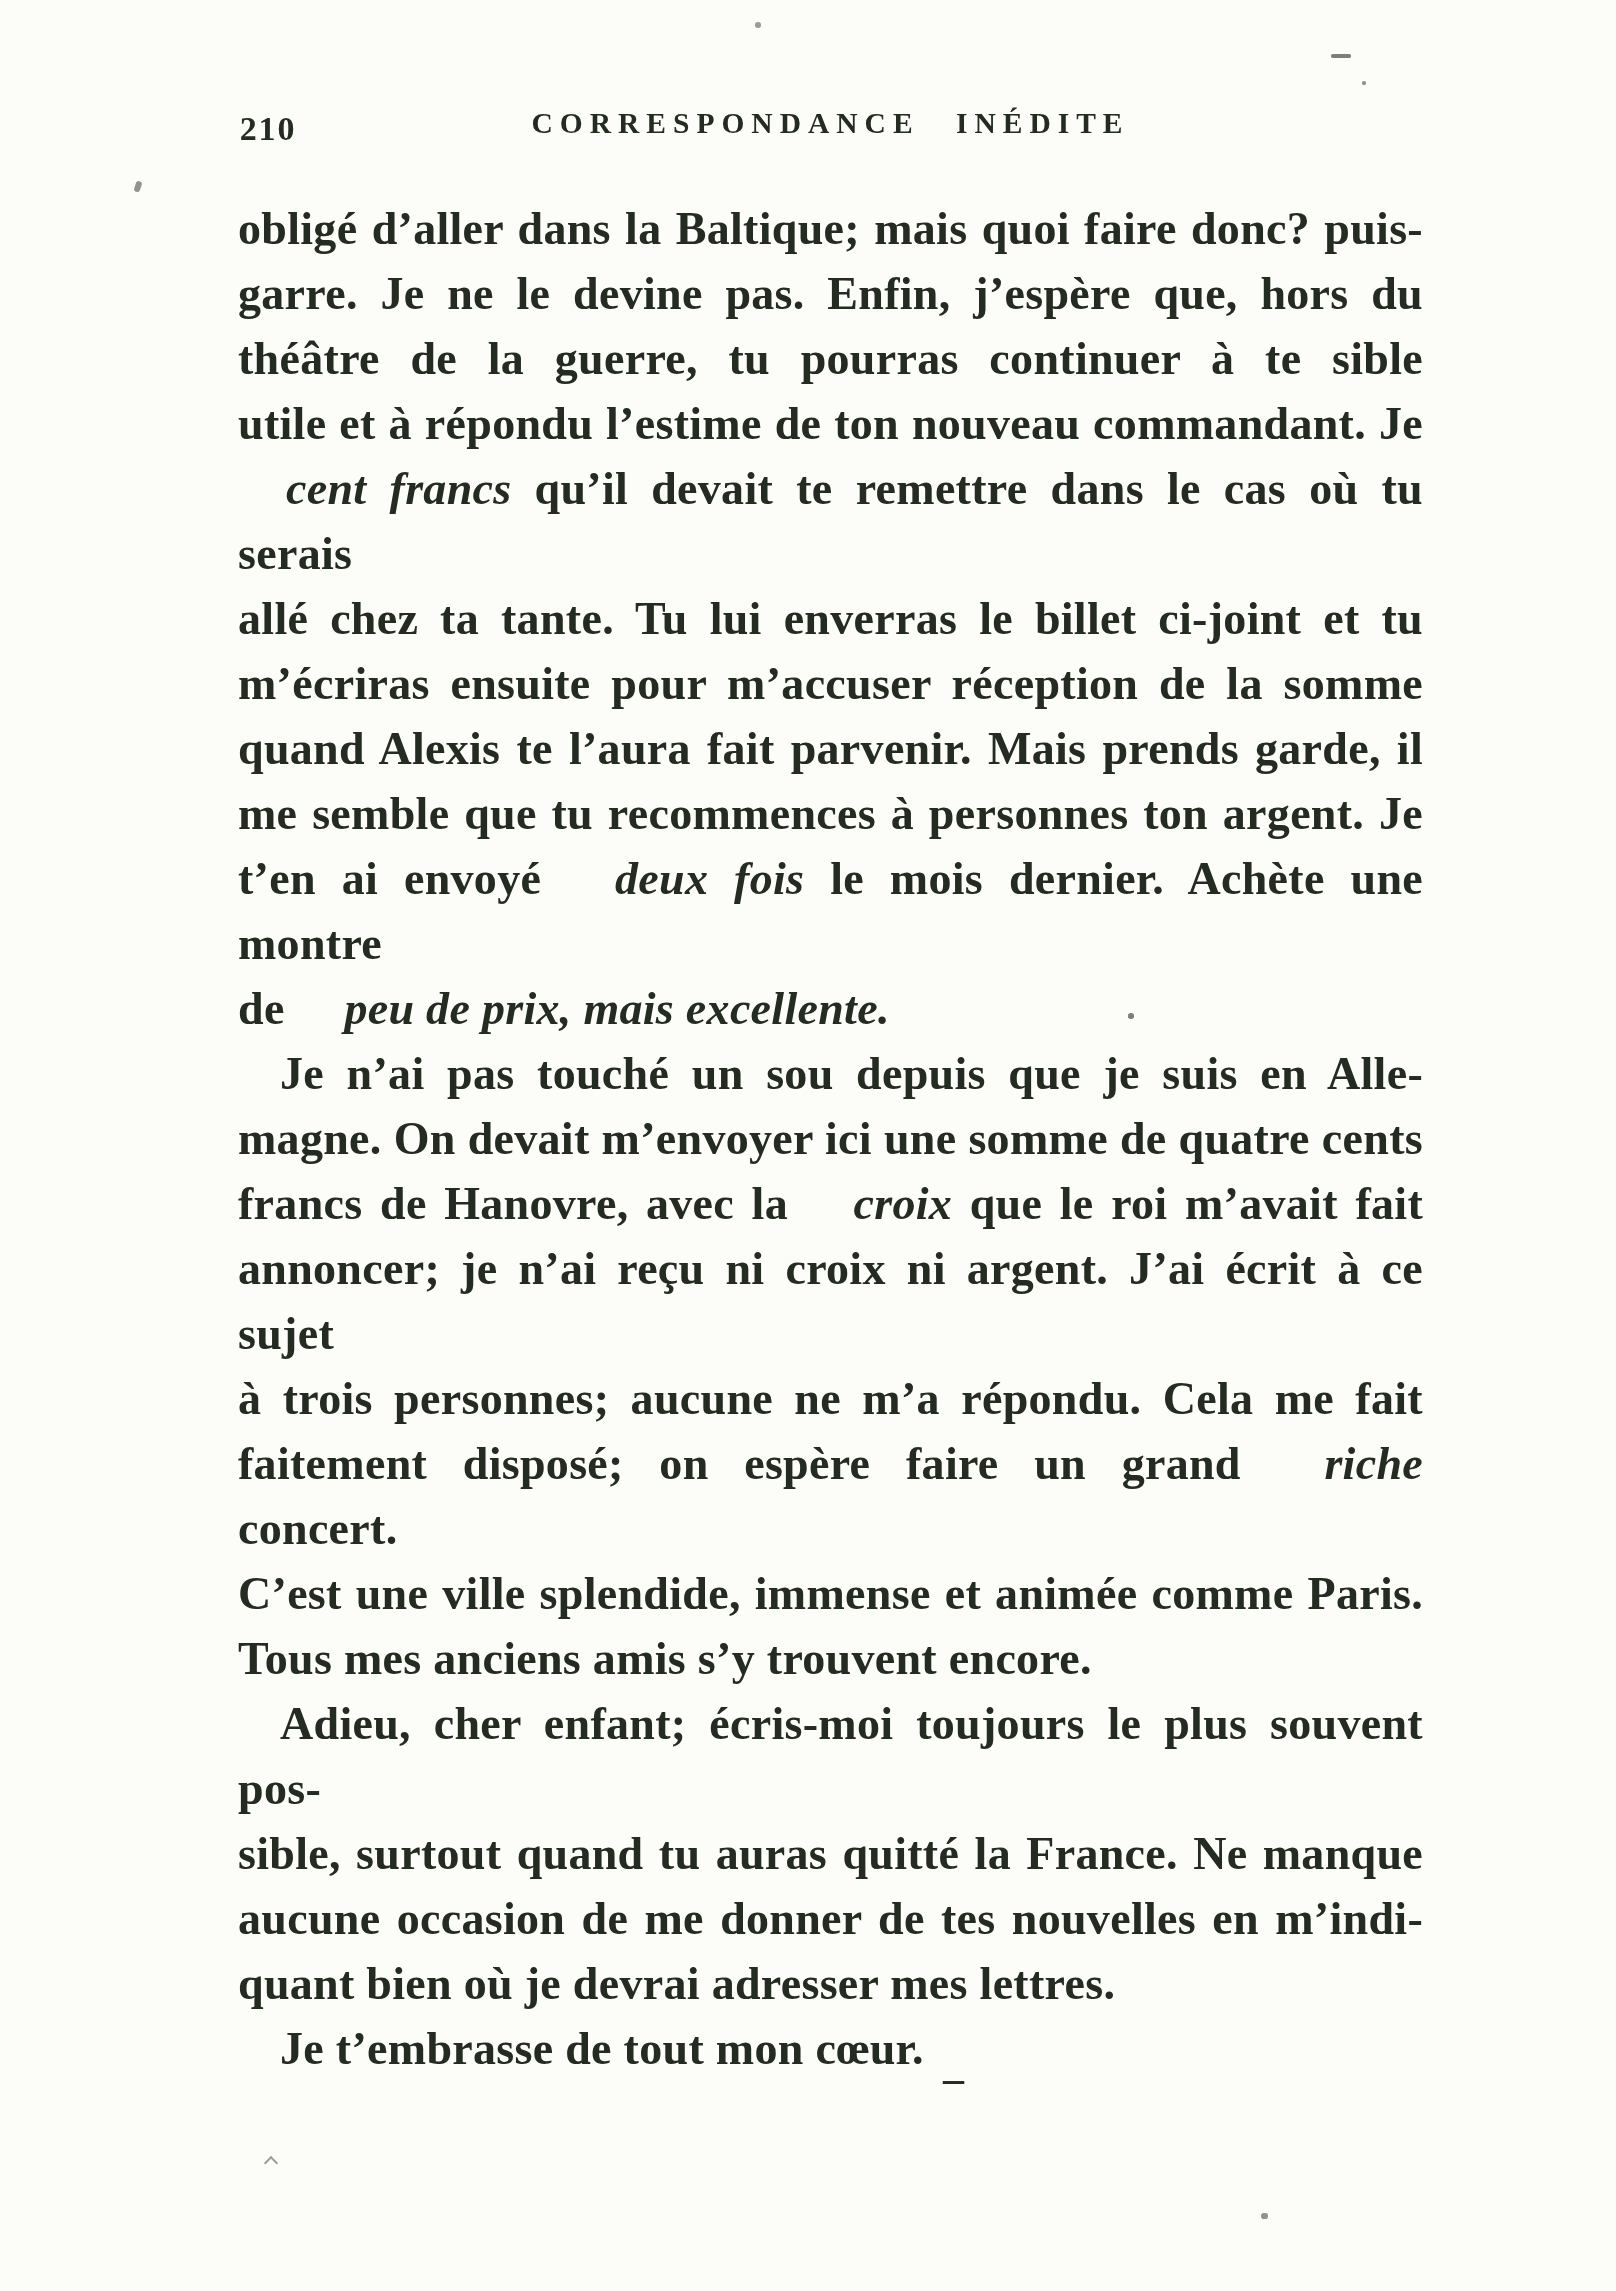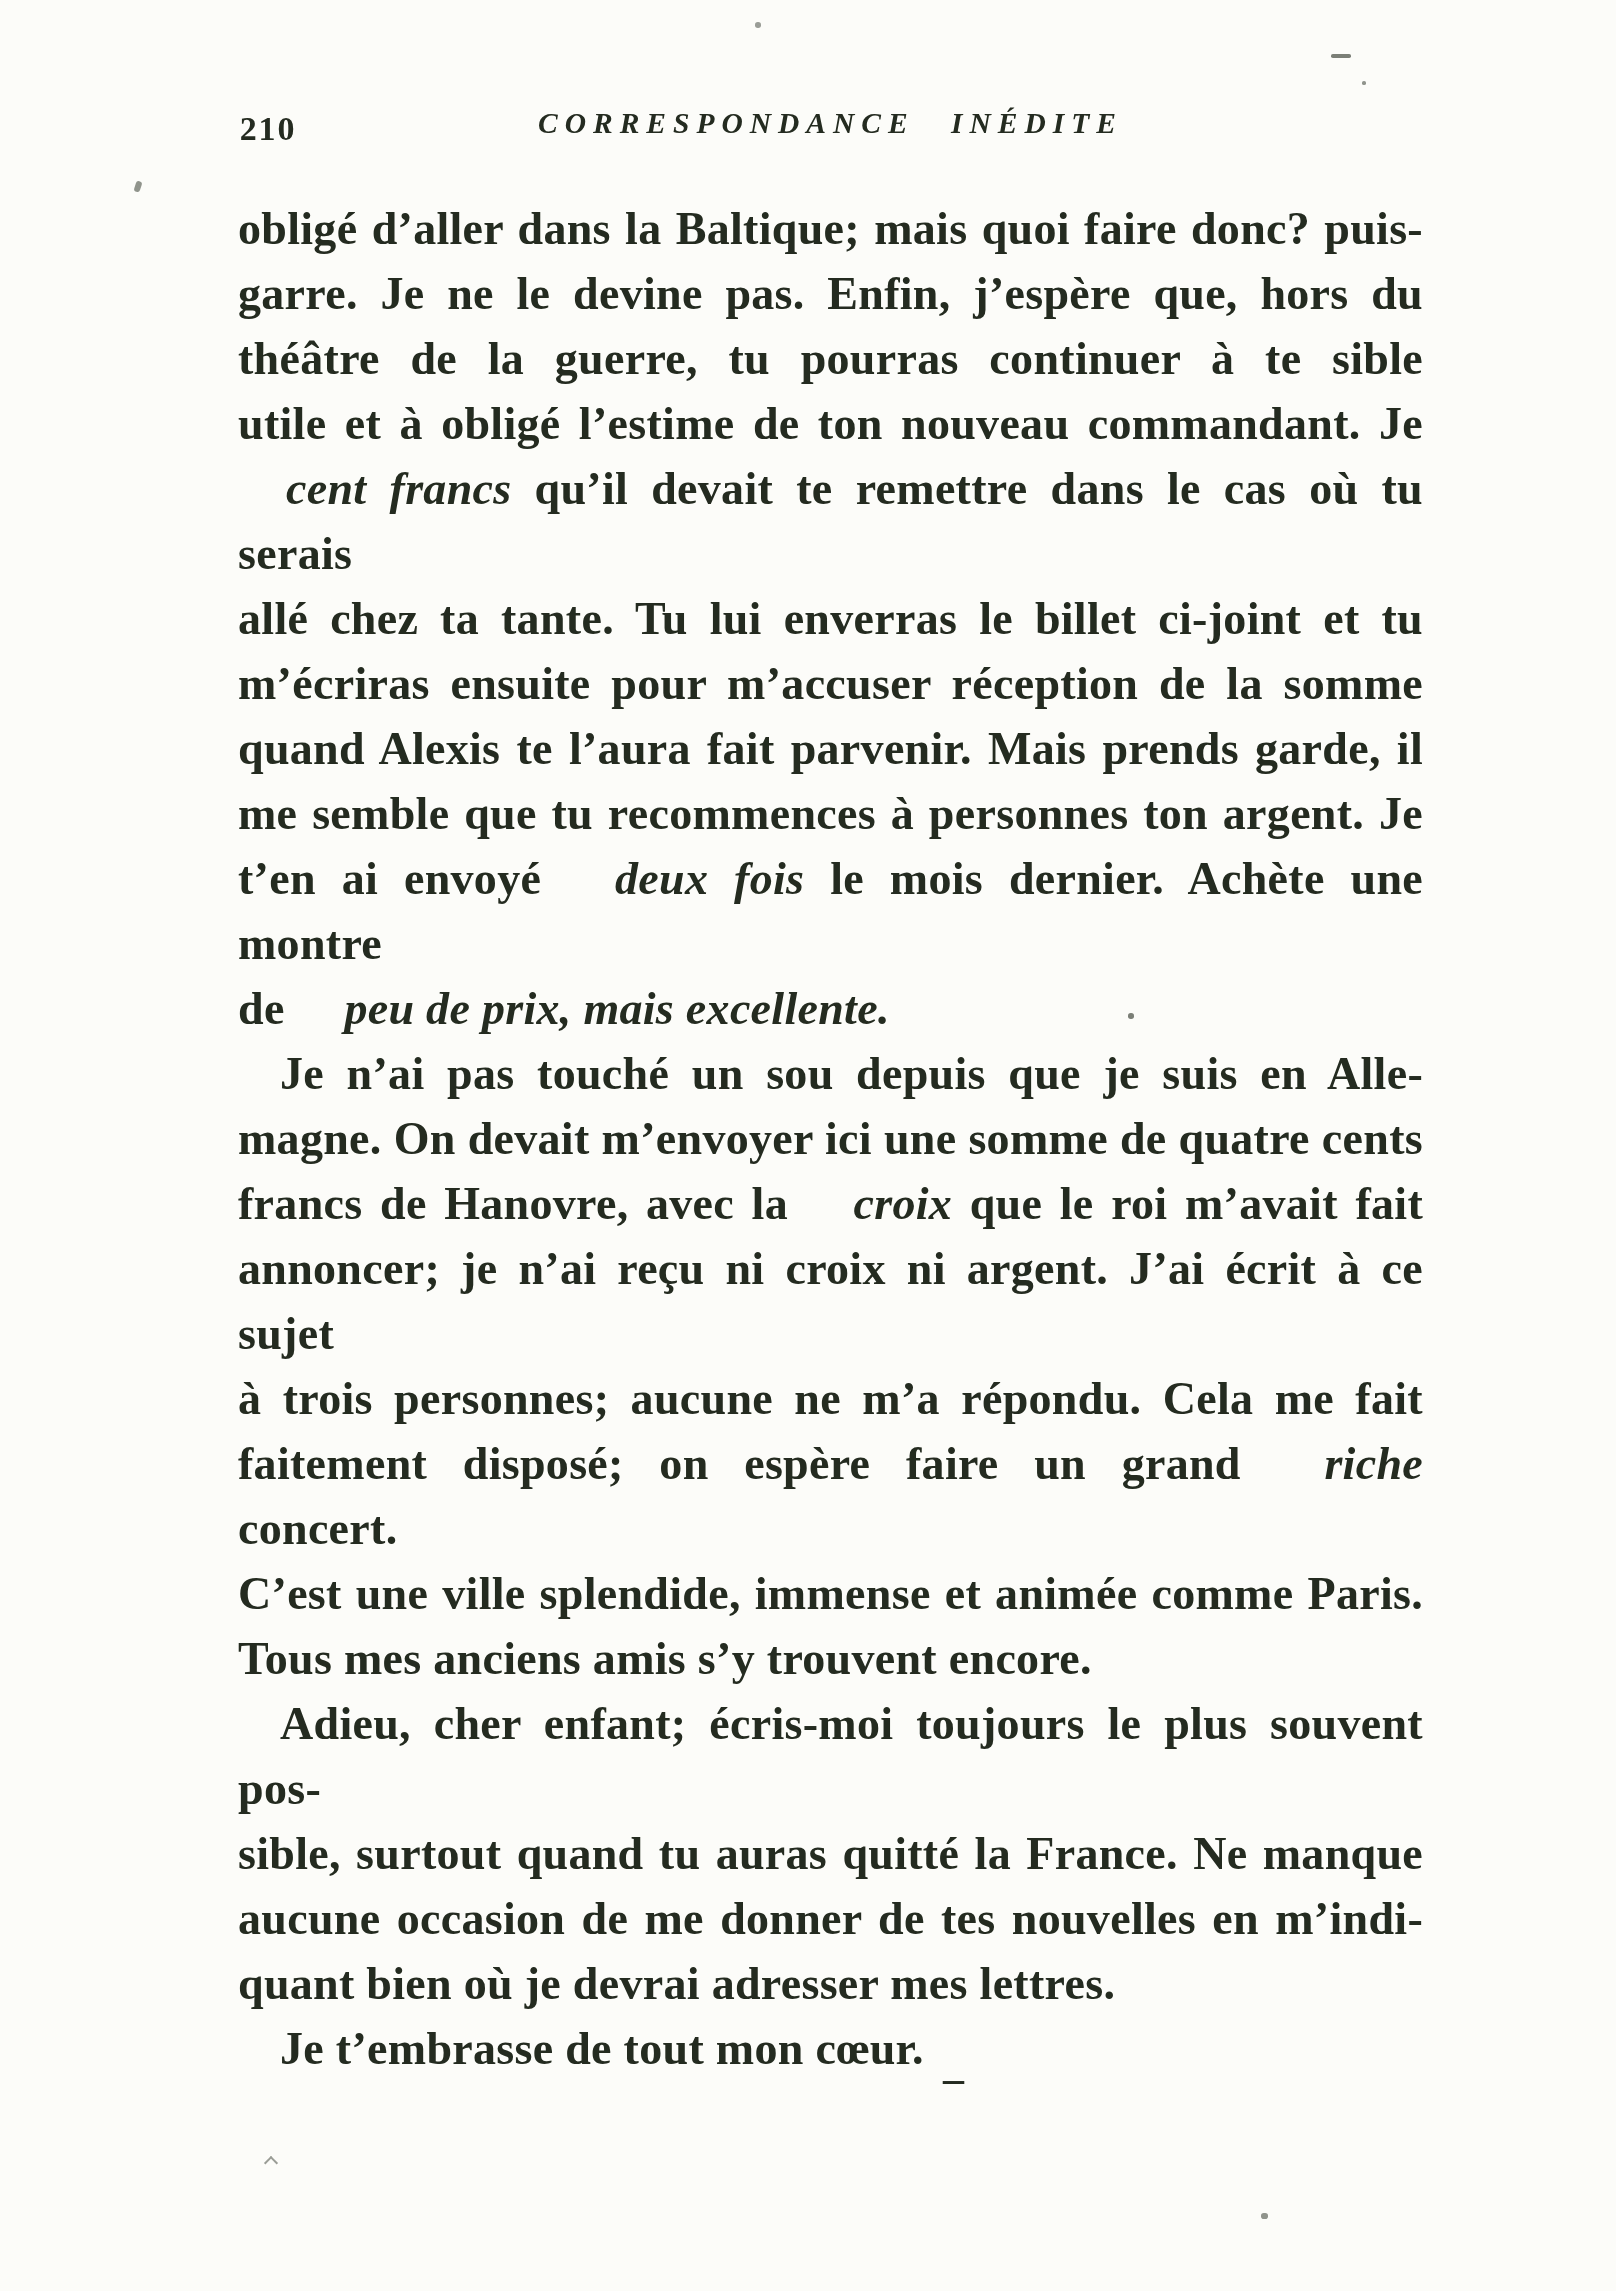--- a/index.html
+++ b/index.html
@@ -19,21 +19,21 @@
   .page-header {
     position:absolute; left:238px; top:107px; width:1185px;
     text-align:center; white-space:nowrap;
   }
   .page-number {
     position:absolute; left:1.8px; top:2.8px;
     font-size:34px; font-weight:bold; letter-spacing:1.8px;
   }
   .header-title {
     font-size:29.5px; font-weight:bold;
-    letter-spacing:7px; word-spacing:22px;font-style:italic;
+    letter-spacing:7px; word-spacing:22px;
   }
 
   .body-text { position:absolute; left:238px; top:196px; width:1185px; }
   .para { margin:0; }
   .line {
     font-size:46px; line-height:65px; font-weight:bold;
     letter-spacing:0.3px;
     text-align:justify; text-align-last:justify;
   }
   .line.last { text-align-last:left; }
@@ -67,21 +67,21 @@
   <header class="page-header">
     <span class="page-number">210</span>
     <span class="header-title">CORRESPONDANCE INÉDITE</span>
   </header>
 
   <main class="body-text">
       <div class="para">
         <div class="line"><span>obligé d’aller dans la Baltique; mais quoi faire donc? puis-</span></div>
         <div class="line"><span>garre. Je ne le devine pas. Enfin, j’espère que, hors du</span></div>
         <div class="line"><span>théâtre de la guerre, tu pourras continuer à te sible</span></div>
-        <div class="line"><span>utile et à obligé l’estime de ton nouveau commandant. Je</span></div>
+        <div class="line"><span>utile et à répondu l’estime de ton nouveau commandant. Je</span></div>
         <div class="line"><span class="it">cent francs</span><span> qu’il devait te remettre dans le cas où tu serais</span></div>
         <div class="line"><span>allé chez ta tante. Tu lui enverras le billet ci-joint et tu</span></div>
         <div class="line"><span>m’écriras ensuite pour m’accuser réception de la somme</span></div>
         <div class="line"><span>quand Alexis te l’aura fait parvenir. Mais prends garde, il</span></div>
         <div class="line"><span>me semble que tu recommences à personnes ton argent. Je</span></div>
         <div class="line"><span>t’en ai envoyé </span><span class="it">deux fois</span><span> le mois dernier. Achète une montre</span></div>
         <div class="line last"><span>de </span><span class="it">peu de prix, mais excellente.</span></div>
       </div>
       <div class="para indent">
         <div class="line"><span>Je n’ai pas touché un sou depuis que je suis en Alle-</span></div>

